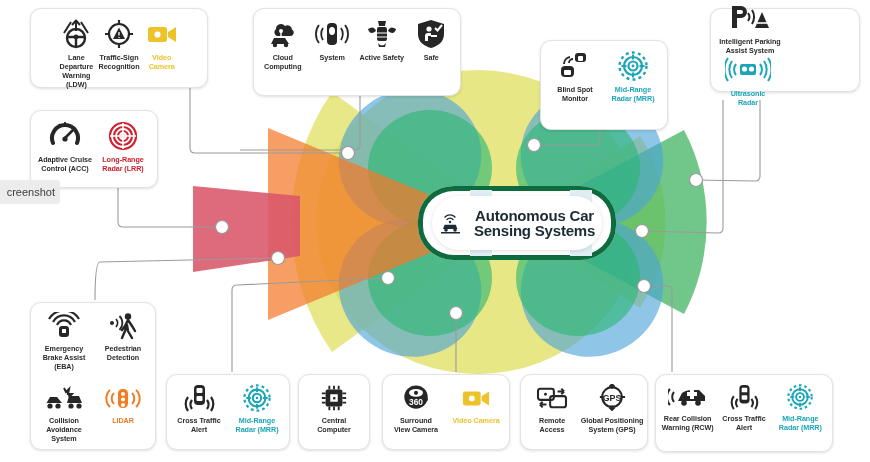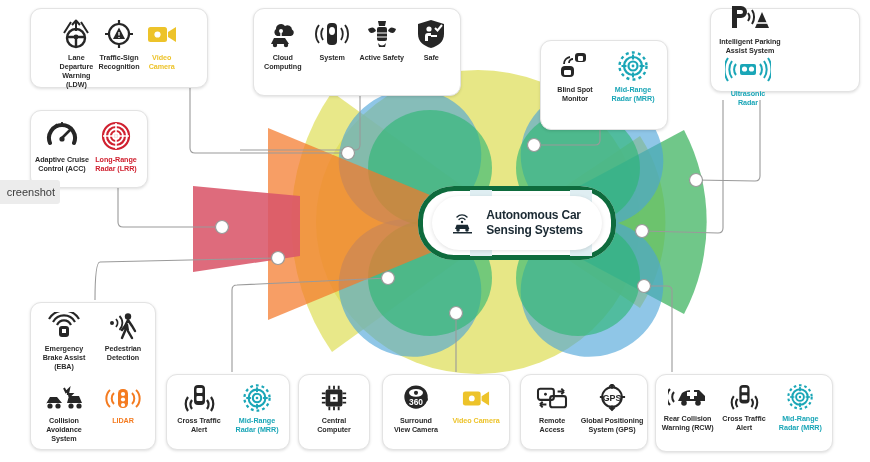--- a/index.html
+++ b/index.html
@@ -21,22 +21,22 @@
   .lbl.red{color:#d0202f;}
   .lbl.teal{color:#1aa6b7;}
   .lbl.yellow{color:#edc32a;}
   .lbl.orange{color:#f47b20;}
 
   
   #hub{position:absolute;left:432px;top:196px;width:170px;height:54px;
        background:#ffffff;border-radius:27px;z-index:7;
        display:flex;align-items:center;justify-content:center;gap:9px;
        box-shadow:0 1px 4px rgba(0,0,0,.12);}
-  #hubtxt{font-size:12px;font-weight:bold;line-height:15px;color:#1b2a33;
-          letter-spacing:-.2px;}
+  #hubtxt{font-size:15px;font-weight:bold;line-height:15px;color:#1b2a33;
+          letter-spacing:-.2px;text-align:center;}
   #carbody{position:absolute;left:418px;top:186px;width:198px;height:74px;
            border-radius:36px/34px;background:#ffffff;z-index:6;
            box-shadow:0 0 0 5px #0e6b3d inset;}
   #win1,#win2{position:absolute;background:#dfeef2;z-index:7;}
   #screenshot-tip{position:absolute;left:-14px;top:180px;width:74px;height:24px;
         background:#ececec;border-radius:3px;z-index:9;
         display:flex;align-items:center;justify-content:flex-end;
         padding-right:5px;box-sizing:border-box;
         font-size:11px;color:#3c3c3c;}
 </style>
@@ -173,21 +173,21 @@
         <svg width="34" height="30" viewBox="0 0 34 30">
           <rect x="3" y="8" width="19" height="15" rx="2.5" fill="#edc32a"></rect>
           <path d="M23 13 L31 8 v15 L23 18 Z" fill="#edc32a"></path>
           <circle cx="12.5" cy="15.5" r="3.1" fill="#fff"></circle>
         </svg>
       </div>
       <div class="lbl yellow">Video Camera</div>
     </div>
   </div>
 
-  <div class="panel" style="left:30px;top:110px;width:118px;height:78px;padding:10px 4px 0;">
+  <div class="panel" style="left:30px;top:110px;width:128px;height:78px;padding:10px 4px 0;">
     <div class="cell" style="width:58px;">
       <div class="ico">
         <svg width="32" height="30" viewBox="0 0 32 30">
           <path d="M4 22 A13 13 0 1 1 28 22" fill="none" stroke="#262626" stroke-width="4" stroke-linecap="round"></path>
           <path d="M16 17 L24 9" stroke="#262626" stroke-width="2.6" stroke-linecap="round"></path>
           <circle cx="16" cy="18" r="2.6" fill="#262626"></circle>
           <path d="M10 3 l2 3 M16 1 v3" stroke="#262626" stroke-width="1.8"></path>
         </svg>
       </div>
       <div class="lbl">Adaptive Cruise<br>Control (ACC)</div>

